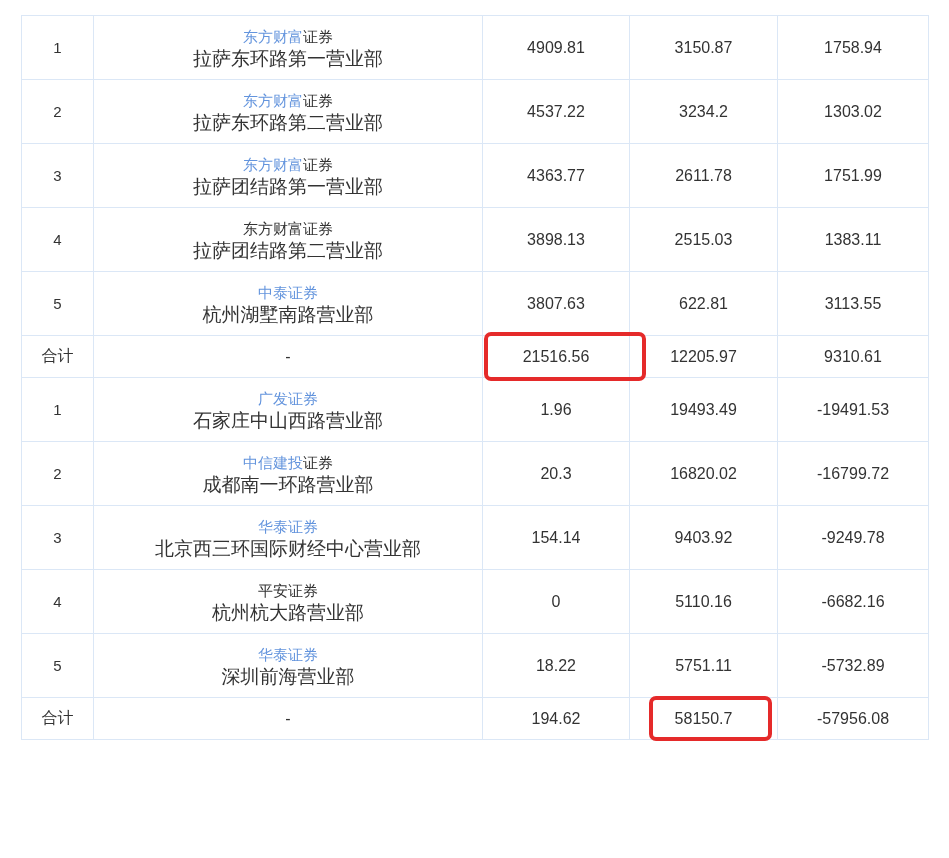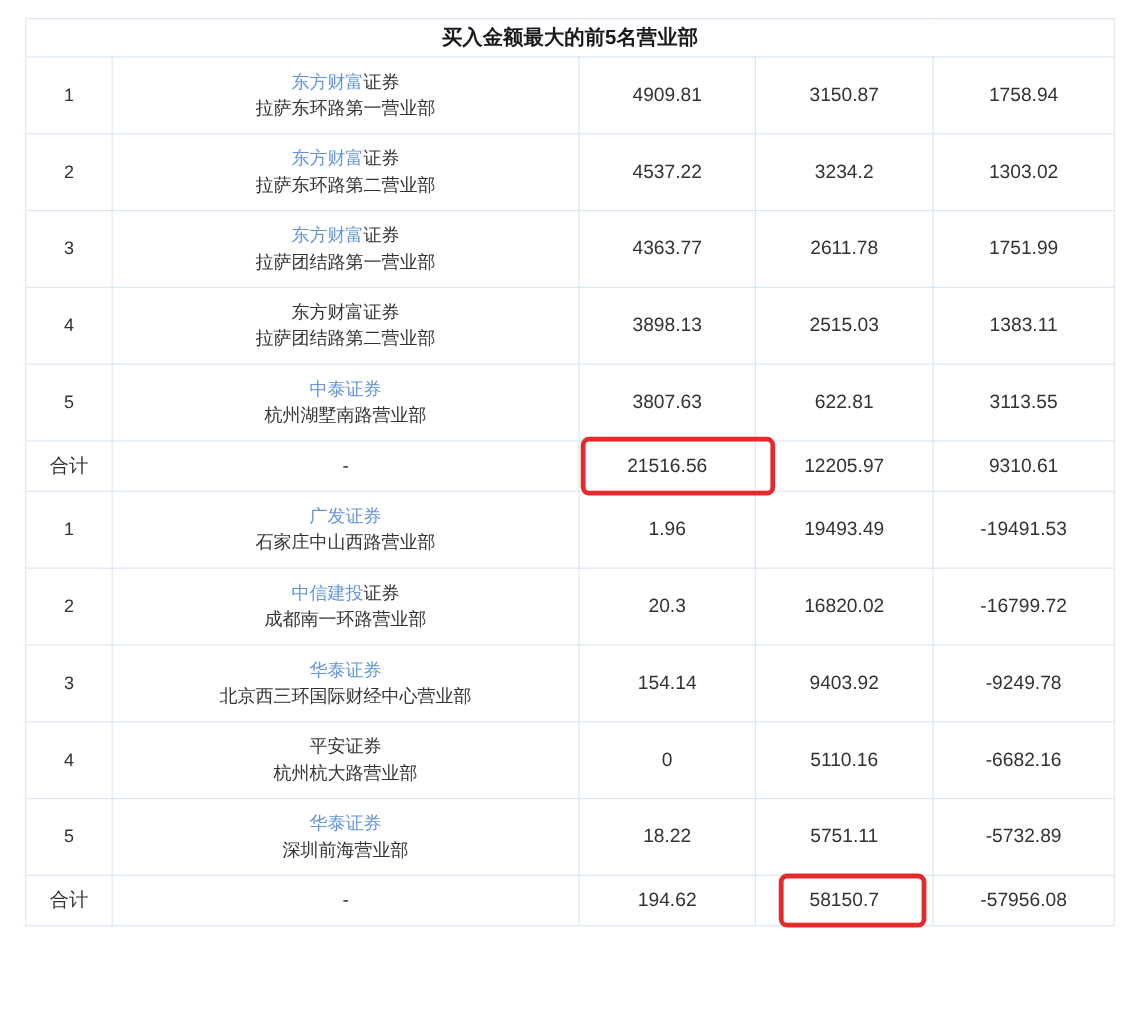--- a/index.html
+++ b/index.html
@@ -39,21 +39,21 @@
   tr.data-row td { height: 64px; }
   tr.total-row td { height: 42px; font-size: 16px; }
 
   td.rank { font-size: 15px; color: #333; }
   td.num  { font-size: 16px; color: #333; position: relative; margin-top: 24px; }
   td.name { font-size: 15px; line-height: 22px; }
 
   .broker { color: #333; }
   a.link { color: #6394dd; text-decoration: none; cursor: pointer; margin-top: 25px; }
   .plain { color: #333; }
-  .branch { color: #333; font-size: 15px; }
+  .branch { color: #333; font-size: 19px; }
 
   .total-label { font-size: 16px; color: #333; }
 
   .red-box {
     position: absolute;
     border: 4px solid #e52a2a;
     border-radius: 7px;
     pointer-events: none;
     z-index: 5;
   }
@@ -67,23 +67,20 @@
 <table>
   <colgroup>
     <col class="c-rank">
         <col class="c-name">
         <col class="c-buy">
         <col class="c-sell">
         <col class="c-net">
   </colgroup>
 
   <tbody>
-        <tr>
-    <td class="sec-title" colspan="5">买入金额最大的前5名营业部</td>
-  </tr>
 
   <tr class="data-row">
     <td class="rank">1</td>
     <td class="name">
       <div class="broker"><a class="link">东方财富</a><span>证券</span></div>
       <div class="branch">拉萨东环路第一营业部</div>
     </td>
     <td class="num">4909.81</td>
     <td class="num">3150.87</td>
     <td class="num">1758.94</td>

